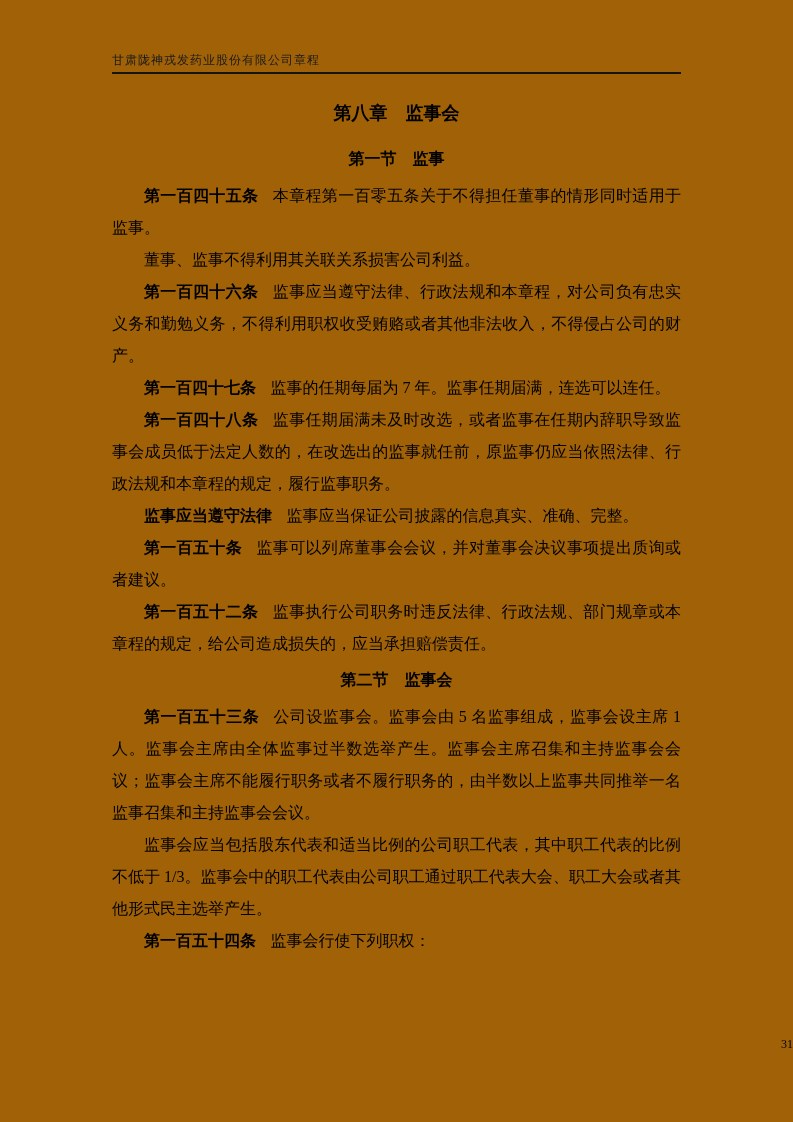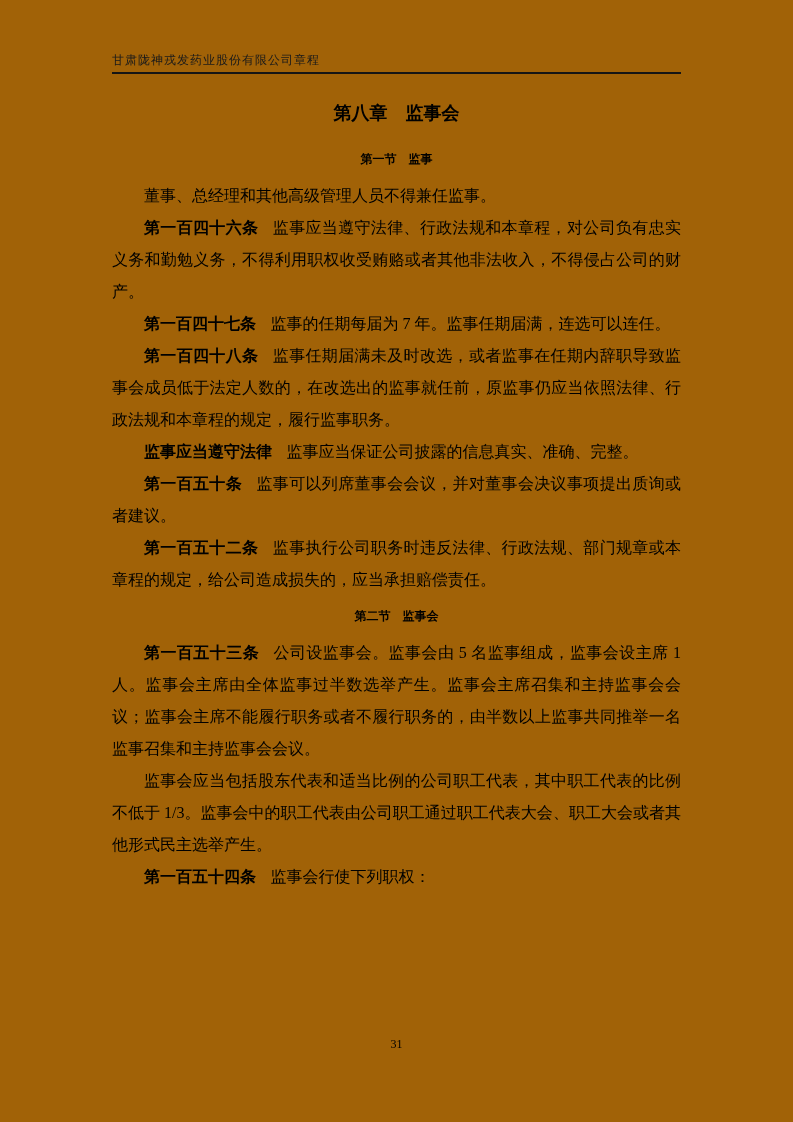--- a/index.html
+++ b/index.html
@@ -34,21 +34,21 @@
     text-align: center;
     font-weight: bold;
     font-size: 18px;
     line-height: 22px;
     font-family: "Liberation Sans", "DejaVu Sans", sans-serif;
   }
   .section-title {
     margin-top: 24px;
     text-align: center;
     font-weight: bold;
-    font-size: 12px;
+    font-size: 16px;
     line-height: 22px;
     font-family: Liberation Serif, serif;
   }
   .section-title.mid {
     margin-top: 9px;
     margin-bottom: 10px;
   }
   .body-block {
     margin-top: 10px;
   }
@@ -66,42 +66,43 @@
   }
   p.para b.num:empty {
     display: none;
     margin: 0;
   }
   .page-footer {
     position: absolute;
     top: 1037px;
     left: 0;
     width: 100%;
-    text-align: center;
+    text-align: right;
     font-size: 12px;
     line-height: 14px;
   }
 </style>
 </head>
 <body>
 
 <div class="page">
 
   <div class="doc-header">
     <span>甘肃陇神戎发药业股份有限公司章程</span>
   </div>
 
   <div class="content">
 
     <div class="chapter-title">第八章　监事会</div>
 
     <div class="section-title">第一节　监事</div>
 
     <div class="body-block">
-      <p class="para"><span>董事、总经理和其他高级管理人员不得兼任监事。</span></p>
+      <p class="para"><b class="num">第一百四十五条</b><span>本章程第一百零五条关于不得担任董事的情形同时适用于监事。</span></p>
+      <p class="para"><span>董事、监事不得利用其关联关系损害公司利益。</span></p>
       <p class="para"><b class="num">第一百四十六条</b><span>监事应当遵守法律、行政法规和本章程，对公司负有忠实义务和勤勉义务，不得利用职权收受贿赂或者其他非法收入，不得侵占公司的财产。</span></p>
       <p class="para"><b class="num">第一百四十七条</b><span>监事的任期每届为 7 年。监事任期届满，连选可以连任。</span></p>
       <p class="para"><b class="num">第一百四十八条</b><span>监事任期届满未及时改选，或者监事在任期内辞职导致监事会成员低于法定人数的，在改选出的监事就任前，原监事仍应当依照法律、行政法规和本章程的规定，履行监事职务。</span></p>
       <p class="para"><b class="num">监事应当遵守法律</b><span>监事应当保证公司披露的信息真实、准确、完整。</span></p>
       <p class="para"><b class="num">第一百五十条</b><span>监事可以列席董事会会议，并对董事会决议事项提出质询或者建议。</span></p>
       <p class="para"><b class="num">第一百五十二条</b><span>监事执行公司职务时违反法律、行政法规、部门规章或本章程的规定，给公司造成损失的，应当承担赔偿责任。</span></p>
     </div>
 
     <div class="section-title mid">第二节　监事会</div>
 

